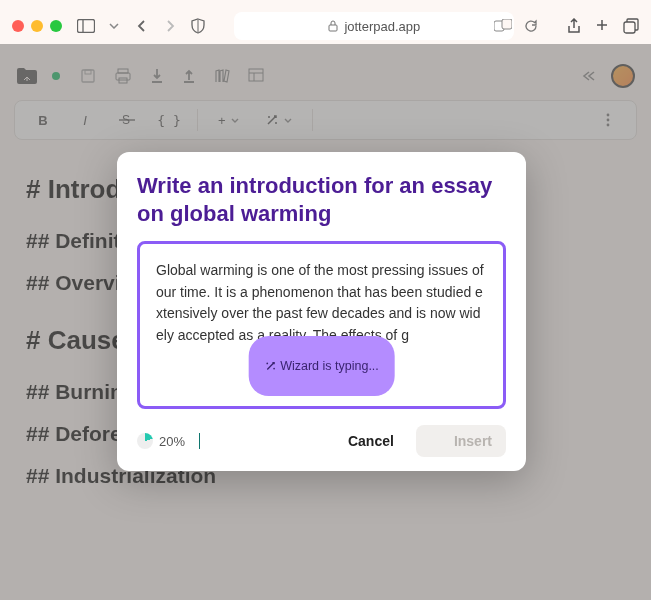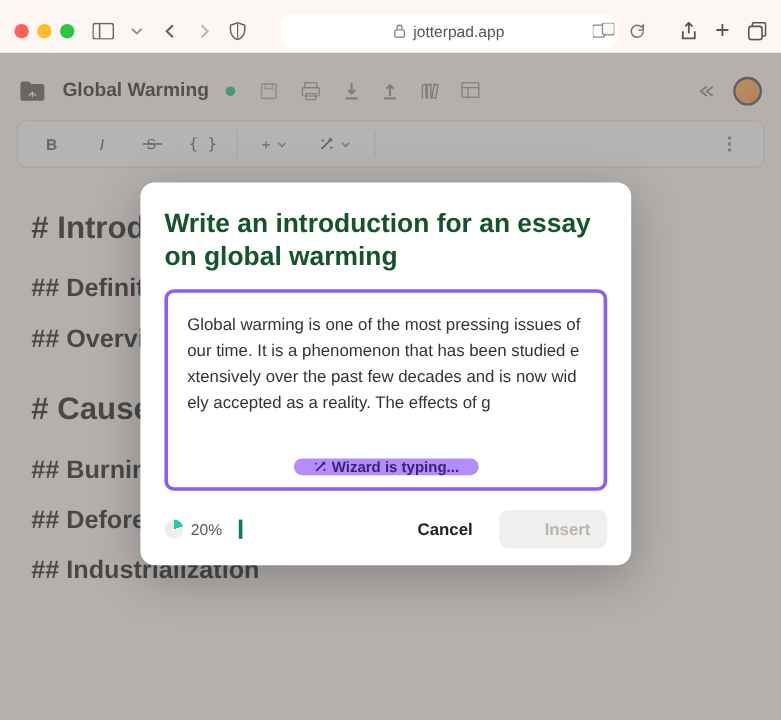--- a/index.html
+++ b/index.html
@@ -52,35 +52,35 @@
   
   .dim {
     position:absolute; inset:0; background:rgba(120,118,116,0.55);
   }
   
   .modal {
     position:absolute; left:117px; top:152px; width:409px;
     background:#fff; border-radius:12px; box-shadow:0 10px 40px rgba(0,0,0,.25);
     padding:20px 20px 14px;
   }
-  .modal-title { font-size:22px; font-weight:800; line-height:1.25; color:#14532d; margin-bottom:14px;}
+  .modal-title { font-size:22px; font-weight:800; line-height:1.25; color:#4c1d95; margin-bottom:14px;}
   .gen-box {
     border:3px solid #8b5cf6; border-radius:8px; padding:16px 16px 12px;
     min-height:168px; position:relative;
   }
   .gen-text { font-size:14px; color:#333; line-height:1.55; word-break:break-all; }
   .typing-pill {
     position:absolute; bottom:10px; left:50%; transform:translateX(-50%);
-    background:#b48cff; color:#3a2470; font-weight:700; font-size:12.5px;
-    padding:0 16px; border-radius:20px; display:flex; align-items:center; gap:4px;
+    background:#b48cff; color:#3a2470; font-weight:400; font-size:12.5px;
+    padding:23px 16px; border-radius:20px; display:flex; align-items:center; gap:4px;
   }
   .modal-foot {
     display:flex; align-items:center; margin-top:16px; gap:10px;
   }
-  .pct { font-size:13px; color:#555; display:flex; align-items:center; gap:6px; padding-right:14px; border-right:3px solid #0f766e;}
+  .pct { font-size:13px; color:#555; display:flex; align-items:center; gap:6px; padding-right:14px; border-right:1px solid #0f766e;}
   .pie { width:16px;height:16px;border-radius:50%; background:conic-gradient(#25c9b0 0 72deg,#eee 72deg 360deg);}
   .foot-right{margin-left:auto; display:flex; gap:8px;justify-content:flex-end;}
   .btn { font-size:14px; font-weight:600; padding:8px 14px; border-radius:8px; background:transparent; border:none; cursor:pointer;}
   .btn.cancel{color:#222;}
   .btn.insert{background:#f1efed; color:#b8b4b0;padding-left:38px;}
   svg{display:block;}
 </style>
 </head>
 <body>
 
@@ -155,21 +155,20 @@
   </div>
 </div>
 
 <div class="apptop">
   <div>
     <svg width="22" height="18" viewBox="0 0 22 18">
         <path d="M1 3a2 2 0 012-2h5l2 2h9a2 2 0 012 2v10a2 2 0 01-2 2H3a2 2 0 01-2-2V3z" fill="#555"></path>
         <path d="M8 13l3-3 3 3M11 10v4" stroke="#fdf7f4" stroke-width="1" fill="none"></path>
       </svg>
   </div>
-  <span class="doc-title">Global Warming</span>
   <div class="green-dot"></div>
   <div class="top-icons">
     <div>
         <svg width="16" height="16" viewBox="0 0 16 16">
           <rect x="2" y="2" width="12" height="12" rx="1" fill="none" stroke="#aaa" stroke-width="1.3"></rect>
           <rect x="5" y="2" width="6" height="4" fill="none" stroke="#aaa"></rect>
         </svg>
       </div>
     <div>
         <svg width="18" height="16" viewBox="0 0 18 16">

